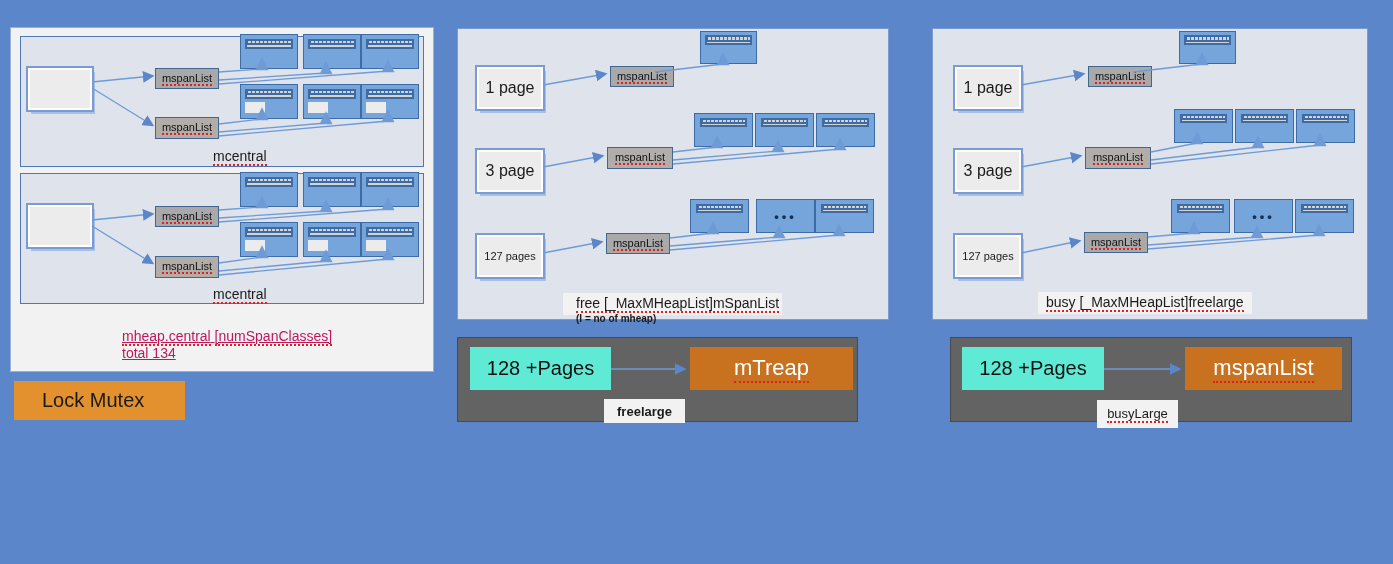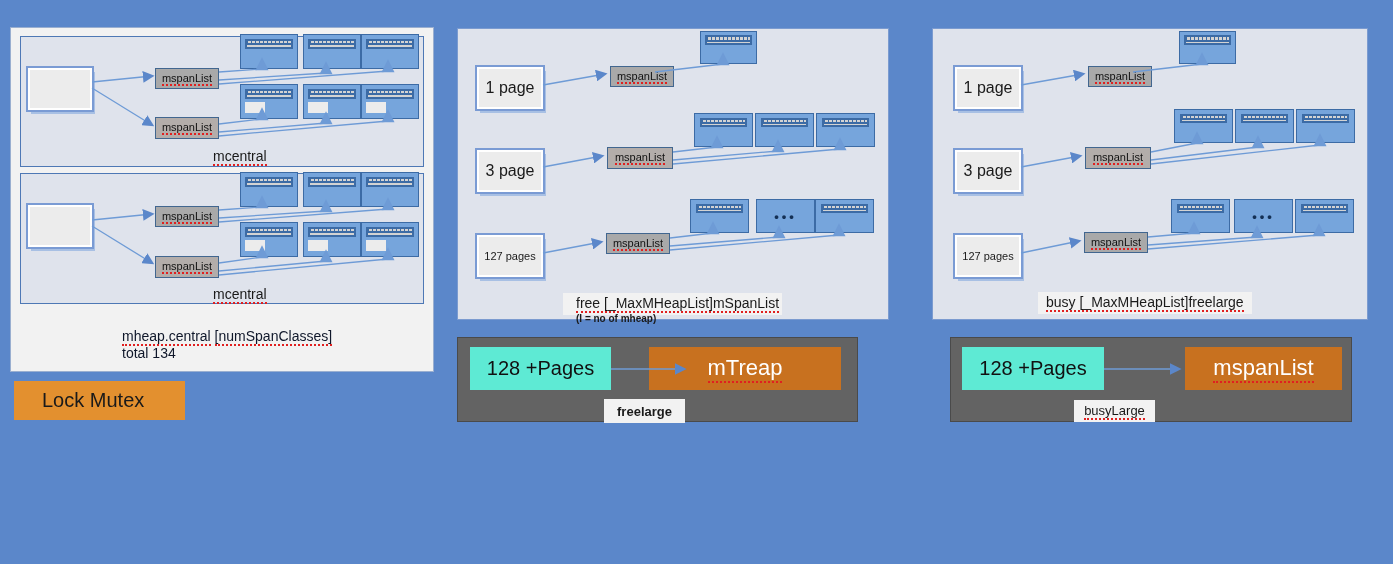--- a/index.html
+++ b/index.html
@@ -114,22 +114,23 @@
     border-bottom:2px dotted #E02020;
     white-space:nowrap;
   }
 
   
   .infobox{
     position:absolute;
     background:#F2F2F2;
     padding:6px 10px 8px 12px;
     box-sizing:border-box;
-    color:#0f172a;font-size:14px;line-height:17px;
+    color:#be185d;font-size:14px;line-height:17px;
     white-space:nowrap;
+    text-decoration:underline;
   }
   .infobox .uu{border-bottom:2px dotted #E02020;}
 
   
   .orange{
     position:absolute;
     background:#C8711F;
     display:flex;align-items:center;justify-content:center;
     color:#FFFFFF;
     white-space:nowrap;
@@ -352,21 +353,21 @@
 
   <div class="caption" style="left:563px;top:293px;height:22px;font-size:14px;flex-direction:column;">
     <span class="u2">free [_MaxMHeapList]mSpanList</span>
     <span class="small">(I = no of mheap)</span>
   </div>
 
   <div class="band" style="left:457px;top:337px;width:401px;height:85px;"></div>
   <div class="bluebox" style="left:470px;top:347px;width:141px;height:43px;font-size:20px;">
     <span>128 +Pages</span>
   </div>
-  <div class="orange" style="left:649px;top:347px;width:192px;height:43px;font-size:22px;text-align:right;">
+  <div class="orange" style="left:690px;top:347px;width:163px;height:43px;font-size:22px;text-align:right;">
     <span style="border-bottom:2px dotted #E02020;">mTreap</span>
   </div>
   <div class="tag" style="left:604px;top:399px;width:81px;height:24px;font-weight:bold;">
     <span>freelarge</span>
   </div>
 
   <div class="abs panel-light" style="left:932px;top:28px;width:436px;height:292px;"></div>
 
   <div class="abs pagebox" style="left:955px;top:67px;width:66px;height:42px;font-size:16px;">
     <span>1 page</span>
@@ -432,21 +433,21 @@
     <span class="u2">busy [_MaxMHeapList]freelarge</span>
   </div>
 
   <div class="band" style="left:950px;top:337px;width:402px;height:85px;"></div>
   <div class="bluebox" style="left:962px;top:347px;width:142px;height:43px;font-size:20px;">
     <span>128 +Pages</span>
   </div>
   <div class="orange" style="left:1185px;top:347px;width:157px;height:43px;font-size:22px;">
     <span style="border-bottom:2px dotted #E02020;">mspanList</span>
   </div>
-  <div class="tag" style="left:1074px;top:400px;width:81px;height:22px;">
+  <div class="tag" style="left:1097px;top:400px;width:81px;height:28px;">
     <span class="u3">busyLarge</span>
   </div>
 
   <svg class="arrows" viewBox="0 0 1393 564">
     <defs>
       <marker id="ah" markerWidth="9" markerHeight="9" refX="7" refY="4.5" orient="auto">
         <path d="M0,0 L9,4.5 L0,9 z" fill="#5B87CA"></path>
       </marker>
       <marker id="aup" markerWidth="12" markerHeight="12" refX="6" refY="10" orient="0">
         <path d="M6,1 L11,11 L1,11 z" fill="#6E9BD6"></path>

